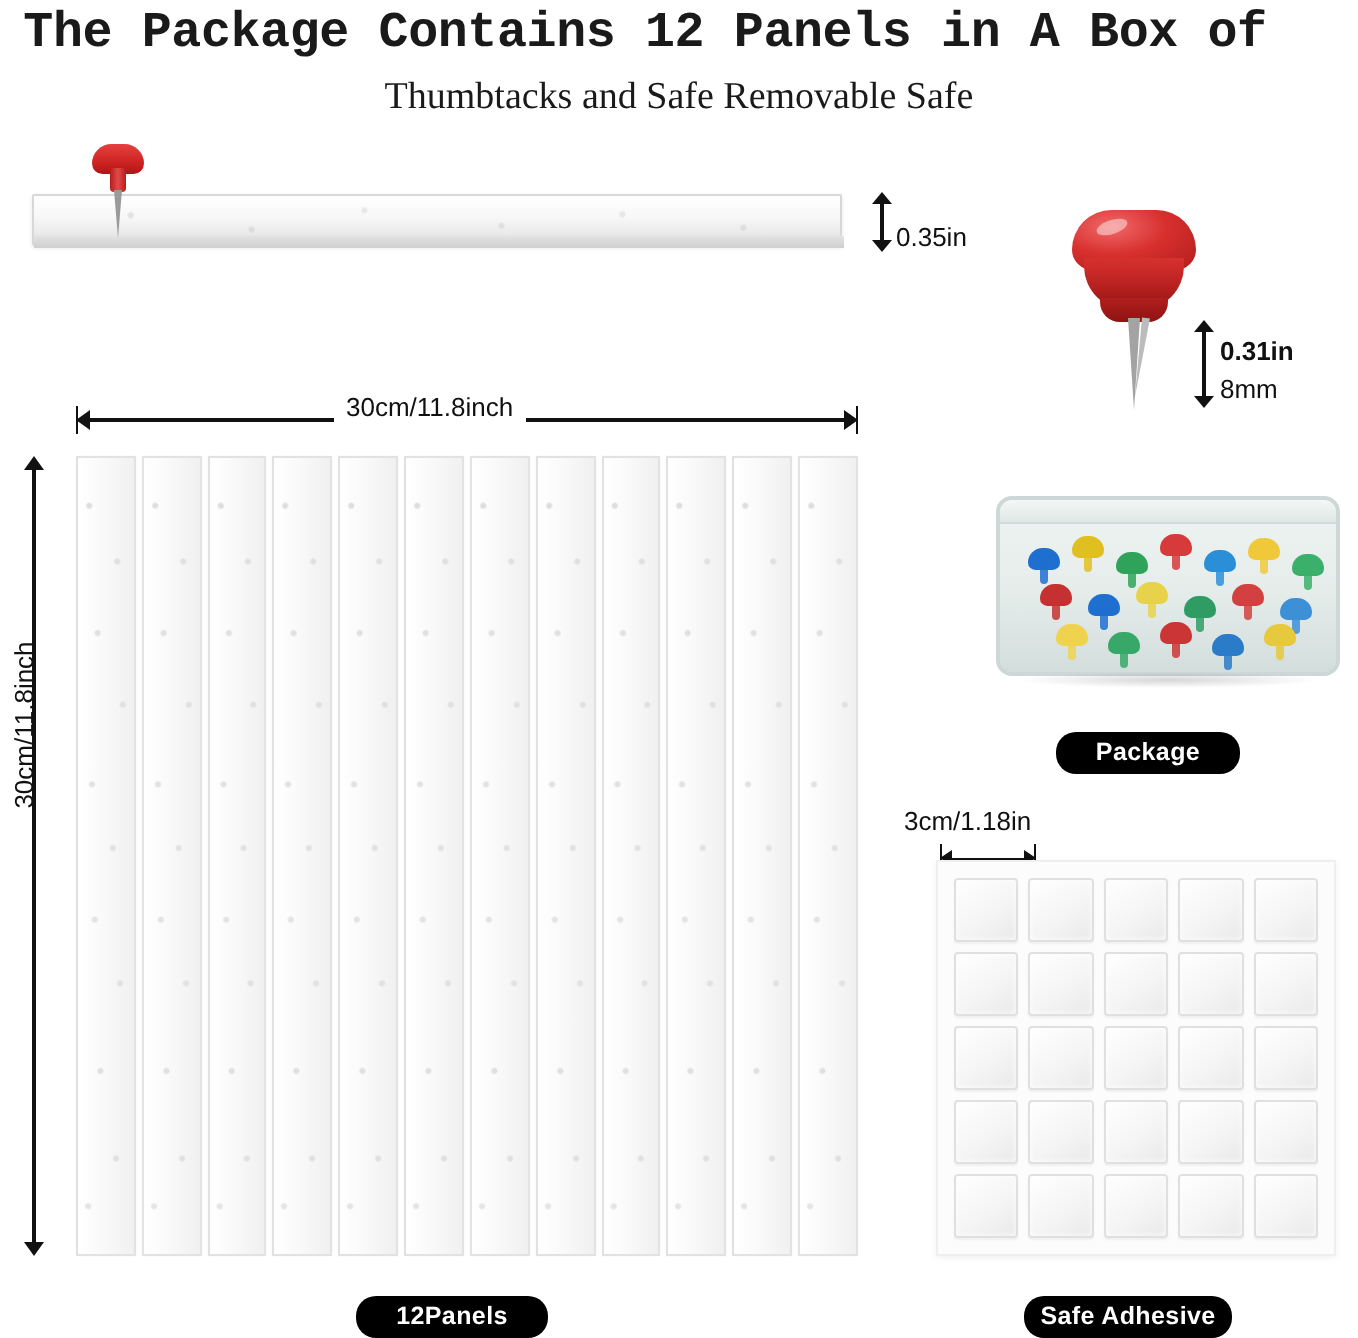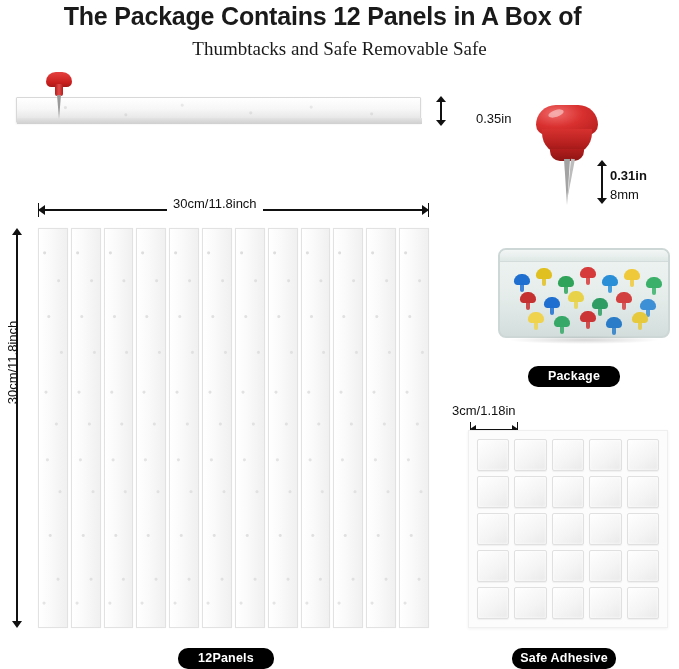--- a/index.html
+++ b/index.html
@@ -15,21 +15,21 @@
     overflow: hidden;
   }
 
   
   .title {
     position: absolute;
     top: 2px;
     left: 0;
     width: 645px;
     text-align: center;
-    font-family: Liberation Sans, sans-serif;
+    font-family: Liberation Mono, monospace;
     font-size: 25px;
     font-weight: 700;
     color: #1a1a1a;
     letter-spacing: -0.2px;
     white-space: nowrap;
   }
   .subtitle {
     position: absolute;
     top: 38px;
     left: 0;
@@ -498,21 +498,21 @@
     <div class="neck"></div>
     <div class="needle"></div>
   </div>
 </div>
 
 <div class="thickness-arrow">
   <div class="ar-up"></div>
   <div class="line"></div>
   <div class="ar-dn"></div>
 </div>
-<div class="dimlabel" style="left:476px; top:111px;">0.35in</div>
+<div class="dimlabel" style="left:448px; top:111px;">0.35in</div>
 
 <div class="pin-big">
   <div class="head"></div>
   <div class="collar"></div>
   <div class="skirt"></div>
   <div class="needle"></div>
   <div class="needle2"></div>
 </div>
 
 <div class="pin-dim-arrow">

